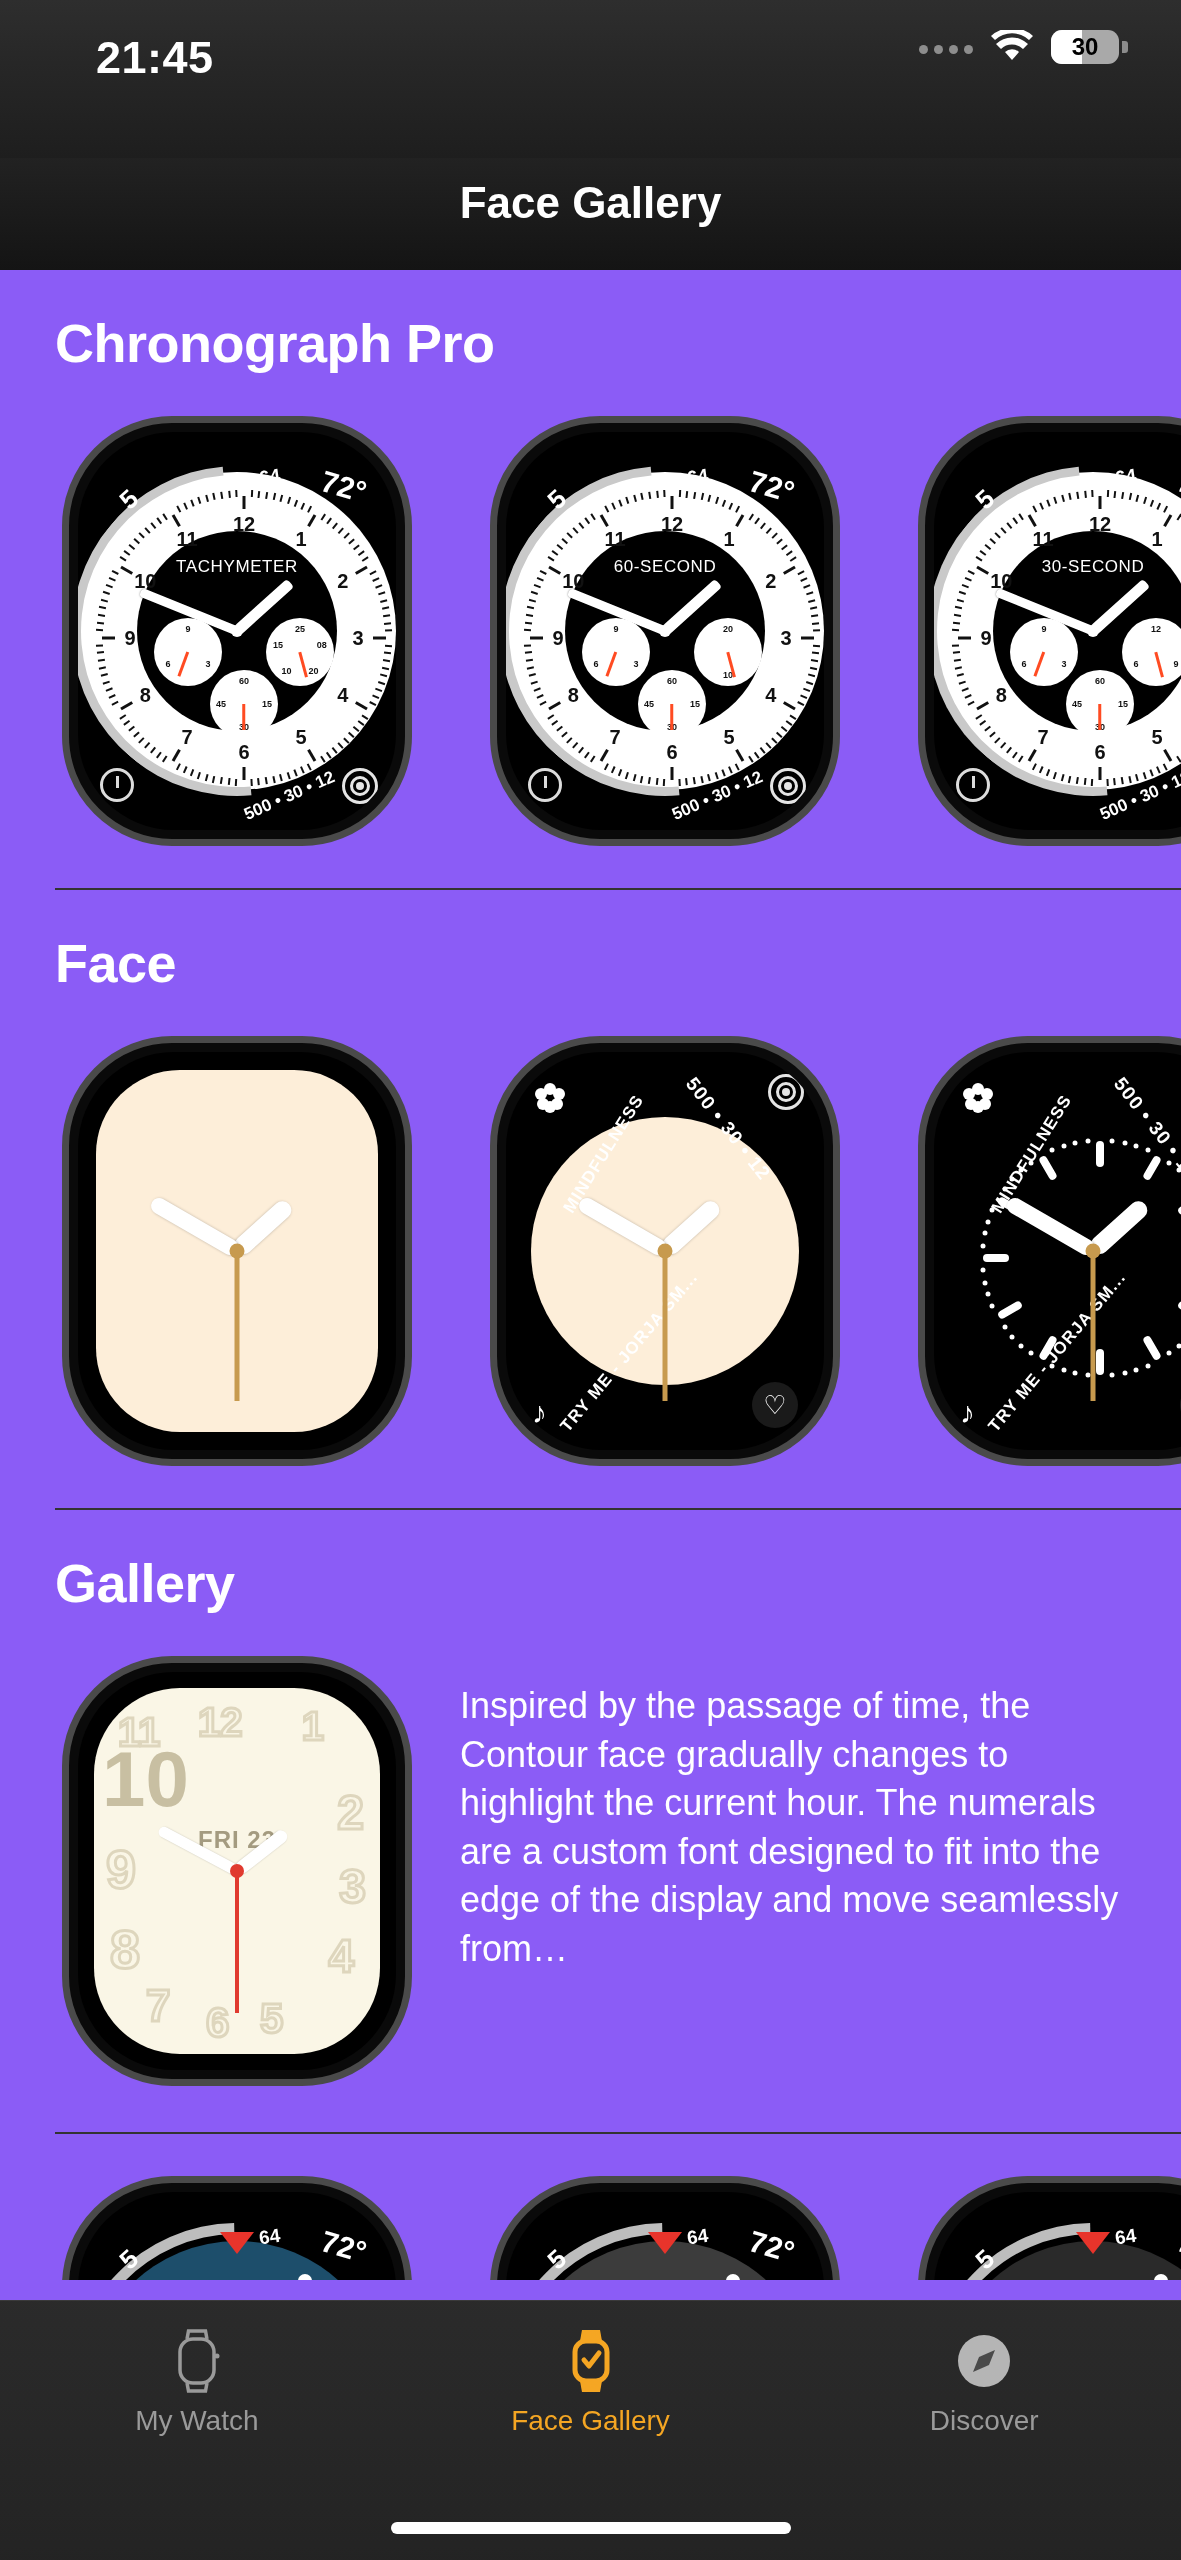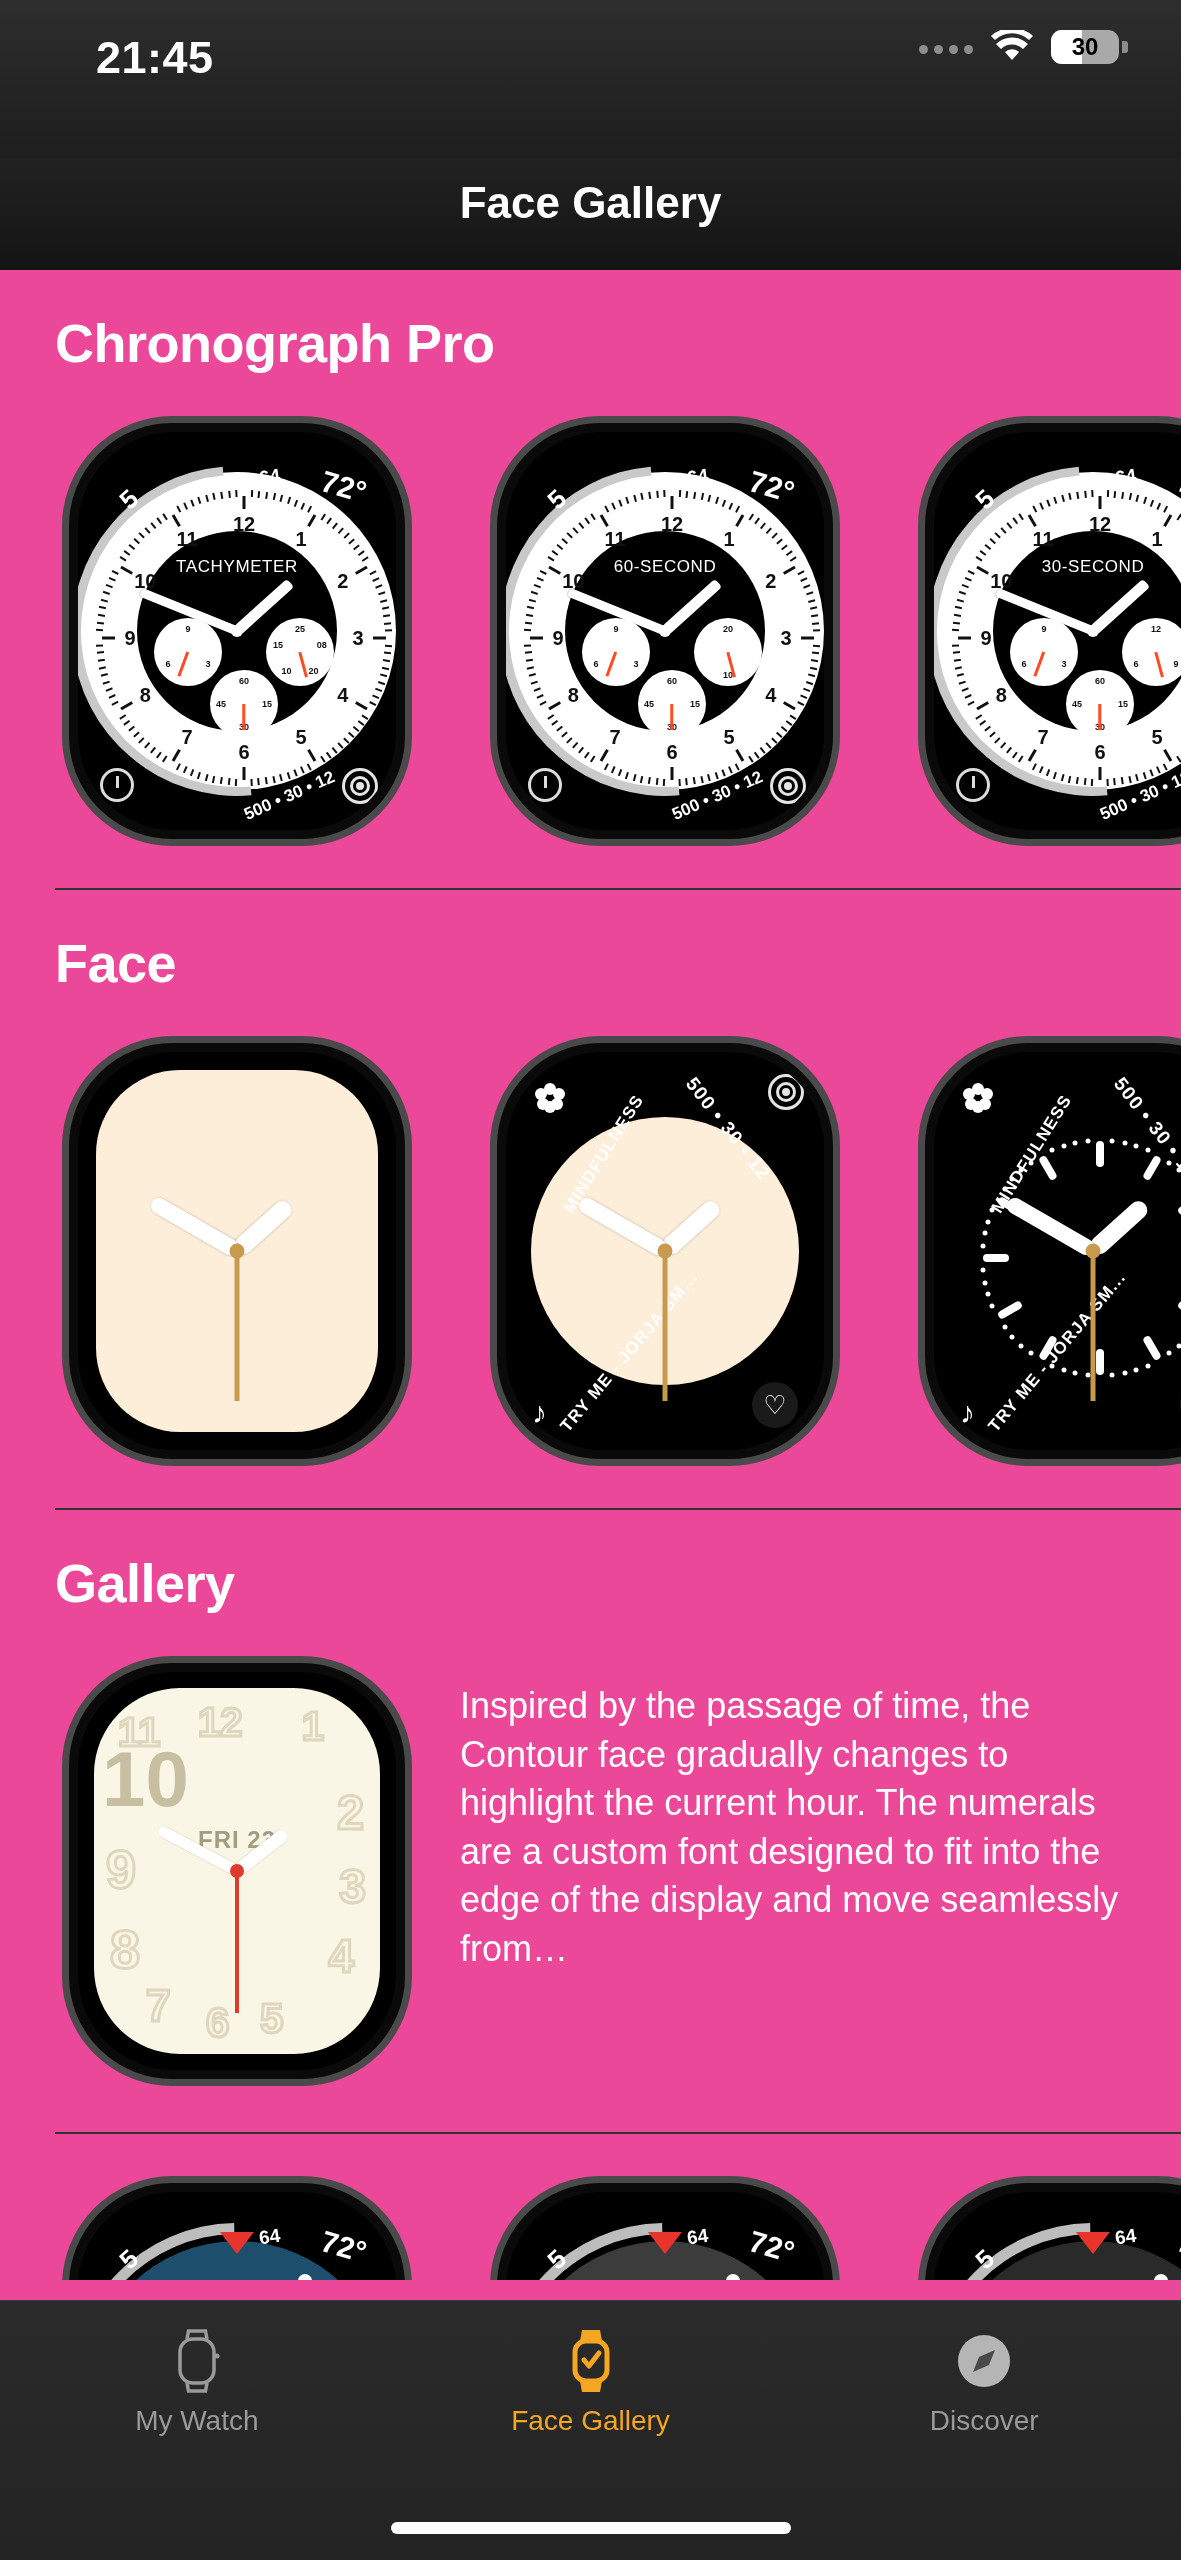--- a/index.html
+++ b/index.html
@@ -38,21 +38,21 @@
     position:absolute; top:0; left:0; width:1181px; height:270px;
     background:linear-gradient(180deg,#2b2b2b 0%,#232323 55%,#141414 100%);
     z-index:20;
   }
   .nav-title{
     position:absolute; top:178px; left:0; width:1181px; text-align:center;
     color:#fff; font-size:44px; font-weight:700;
   }
 
   
-  .content{ position:absolute; top:270px; left:0; width:1181px; height:2030px; background:#ec4899; }
+  .content{ position:absolute; top:270px; left:0; width:1181px; height:2030px; background:#8b5cf6; }
 
   .section{ position:relative; }
   .section-title{
     color:#fff; font-size:54px; font-weight:700; padding:42px 0 0 55px; letter-spacing:-0.5px;
   }
   .divider{ height:2px; background:#333; margin-left:55px; }
 
   .row{ display:flex; gap:78px; padding:42px 0 0 62px; }
 
   

